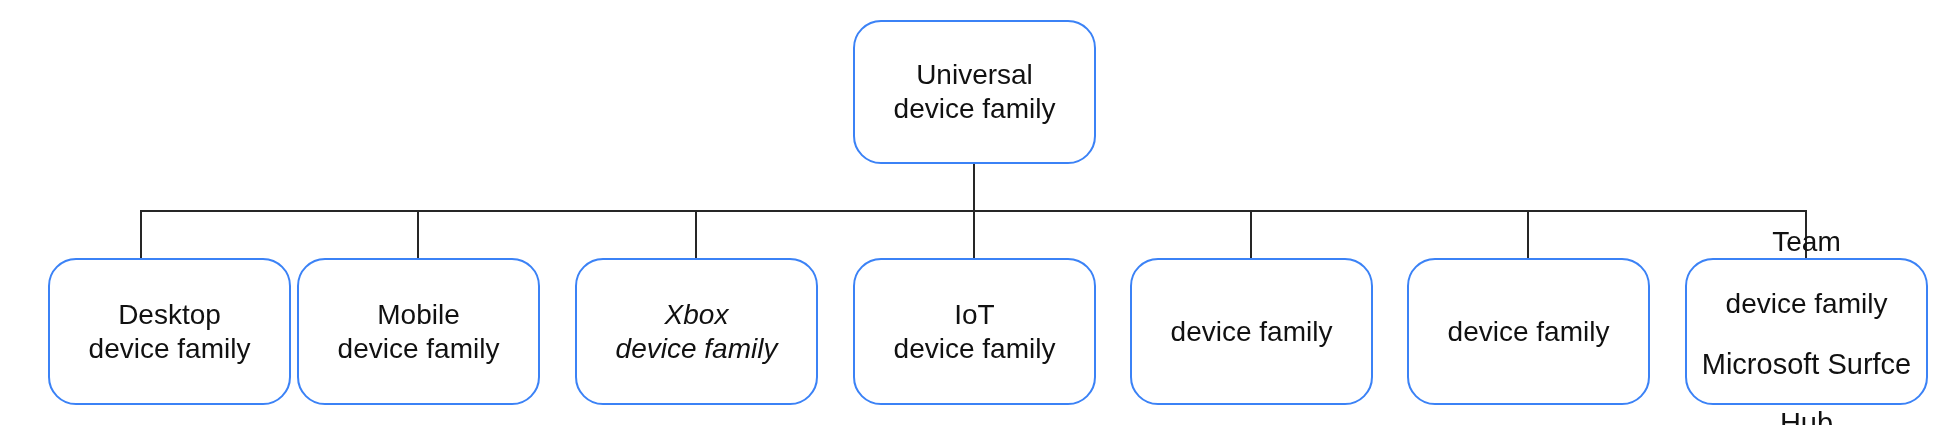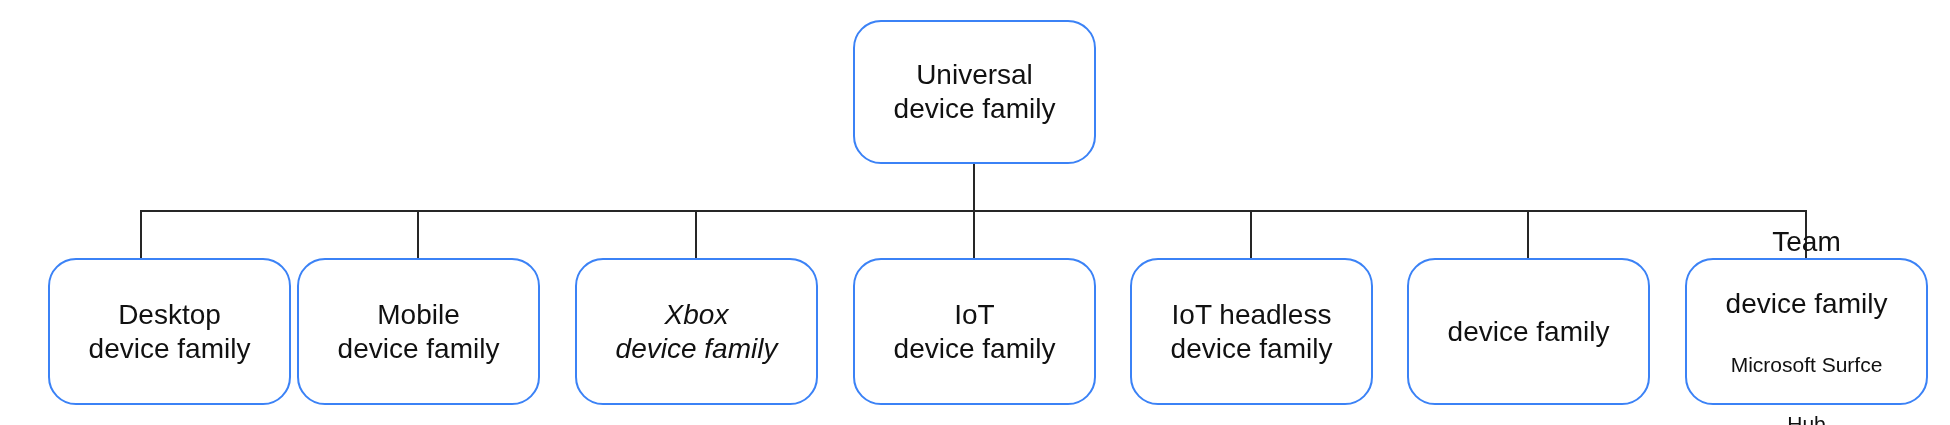--- a/index.html
+++ b/index.html
@@ -25,21 +25,21 @@
     flex-direction: column;
     align-items: center;
     justify-content: center;
     text-align: center;
     color: #111111;
     font-size: 28px;
     line-height: 34px;
   }
   .node .line { display: block; white-space: nowrap; }
   .node .line.small {
-    font-size: 21px;
+    font-size: 29px;
     line-height: 31px;
   }
   .conn {
     position: absolute;
     background: #262626;
   }
   
   .node.root { left: 853px; top: 20px; width: 243px; height: 144px; }
   
   .node.child { top: 258px; width: 243px; height: 147px; }
@@ -96,21 +96,20 @@
     <span class="line">Xbox</span>
     <span class="line">device family</span>
   </div>
 
   <div class="node child child-3">
     <span class="line">IoT</span>
     <span class="line">device family</span>
   </div>
 
   <div class="node child child-4">
-    <span class="line">IoT headless</span>
     <span class="line">device family</span>
   </div>
 
   <div class="node child child-5">
     <span class="line">device family</span>
   </div>
 
   <div class="node child child-6">
     <span class="line">Team</span>
     <span class="line">device family</span>

